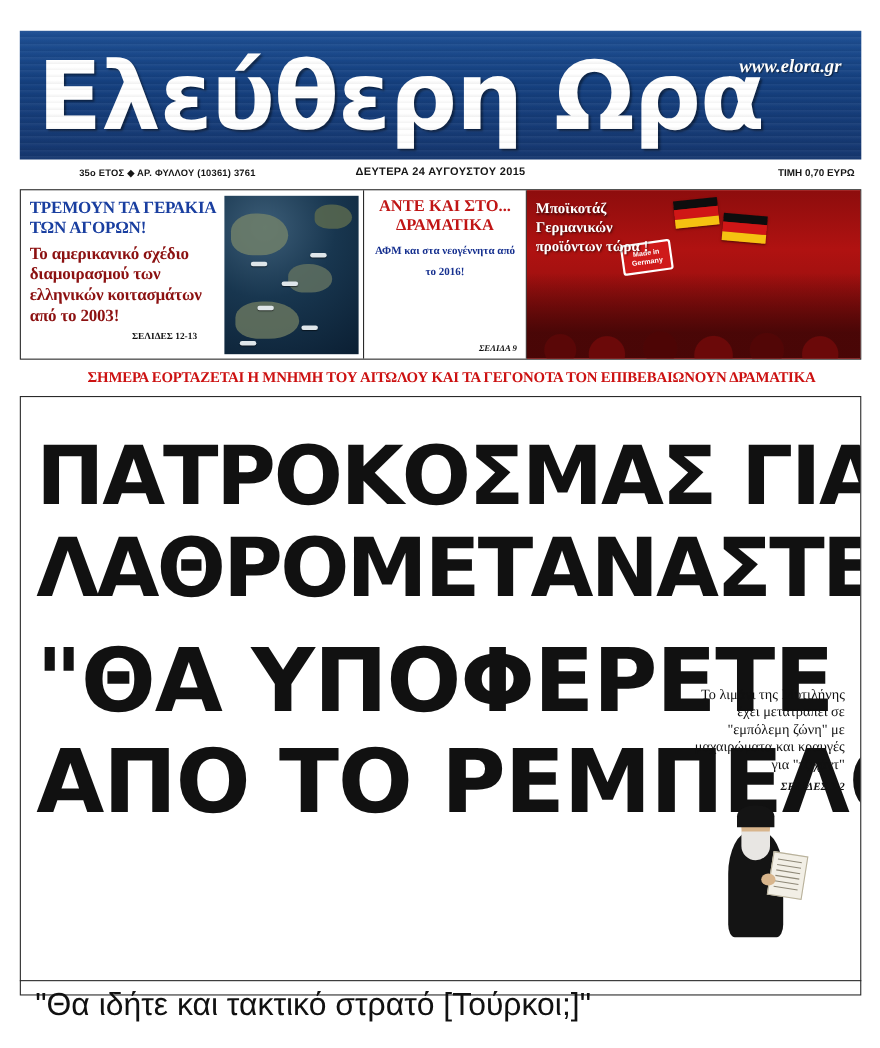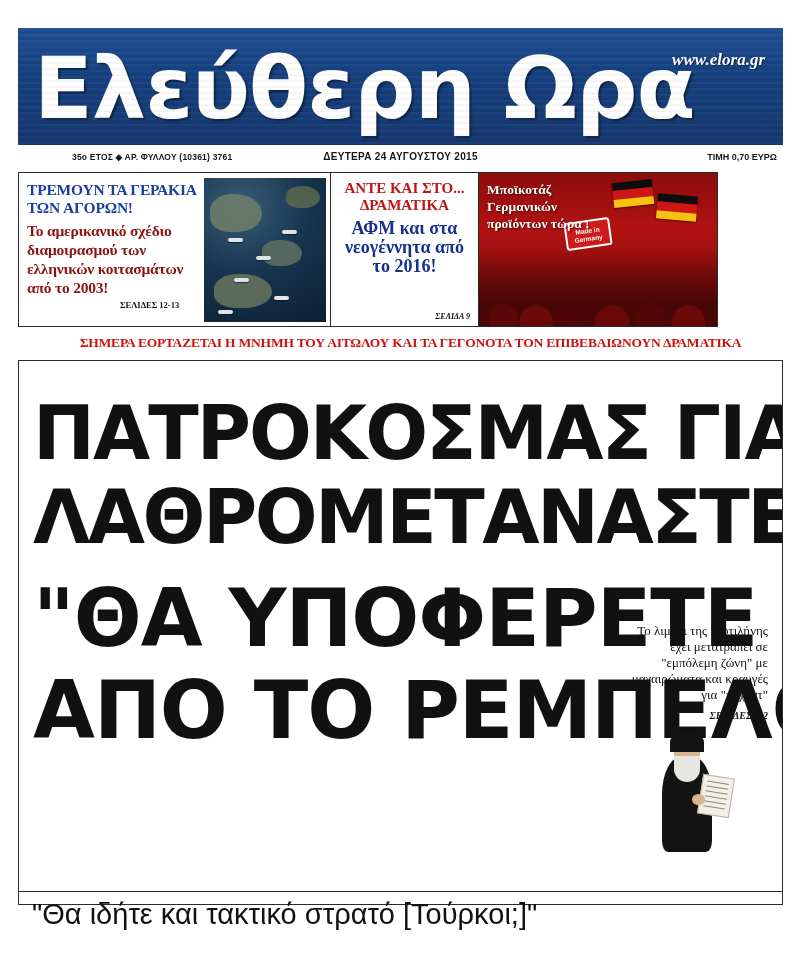--- a/index.html
+++ b/index.html
@@ -96,21 +96,21 @@
     right: 6px;
     top: 2px;
     font-size: 9px;
   }
 
   
   .teasers {
     position: absolute;
     left: 18px;
     top: 172px;
-    width: 700px;
+    width: 765px;
     height: 155px;
     border: 1px solid #2a2a2a;
     display: flex;
     box-sizing: border-box;
     background: #fff;
   }
 
   .teaser-1 {
     position: relative;
     width: 312px;
@@ -186,21 +186,21 @@
     font-weight: bold;
     color: #c01515;
     font-size: 15px;
     line-height: 17px;
   }
   .t2-body {
     margin-top: 5px;
     font-family: "Liberation Serif", serif;
     font-weight: bold;
     color: #16308f;
-    font-size: 18px;
+    font-size: 10px;
     line-height: 19px;
   }
   .t2-page {
     position: absolute;
     right: 8px;
     bottom: 5px;
     font-family: "Liberation Serif", serif;
     font-style: italic;
     font-weight: bold;
     font-size: 8px;

